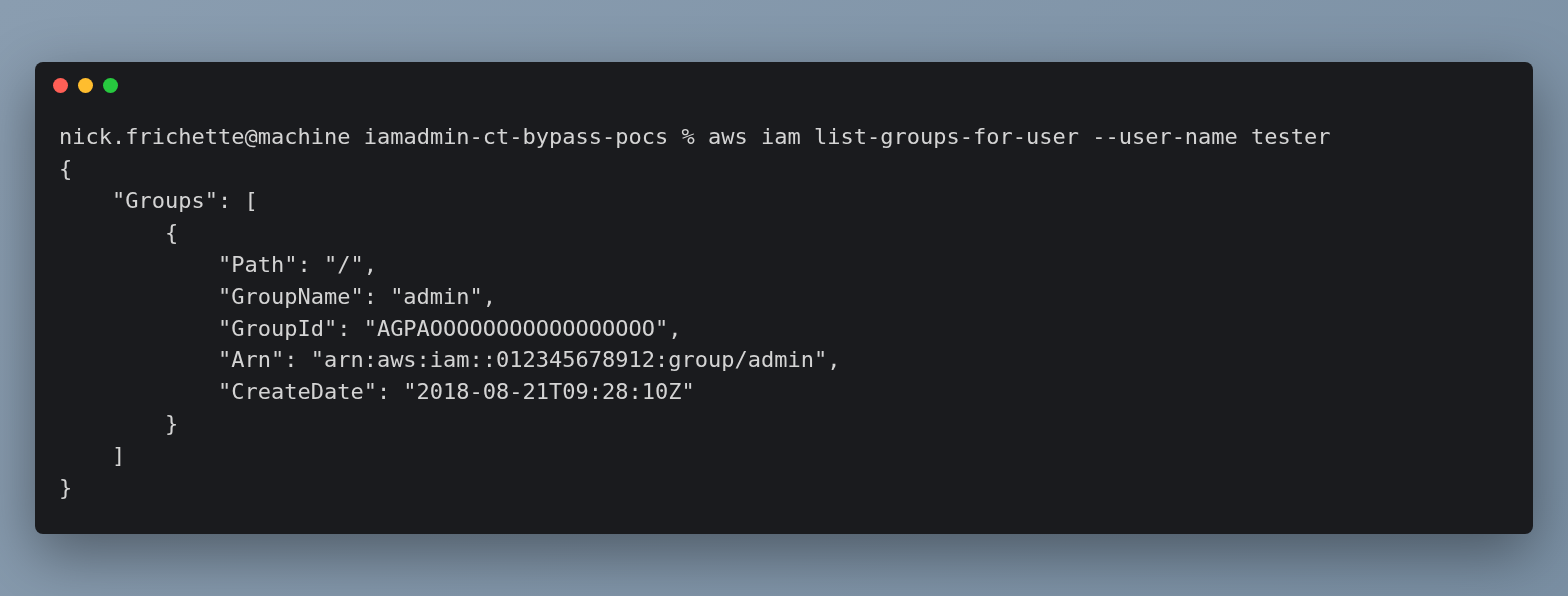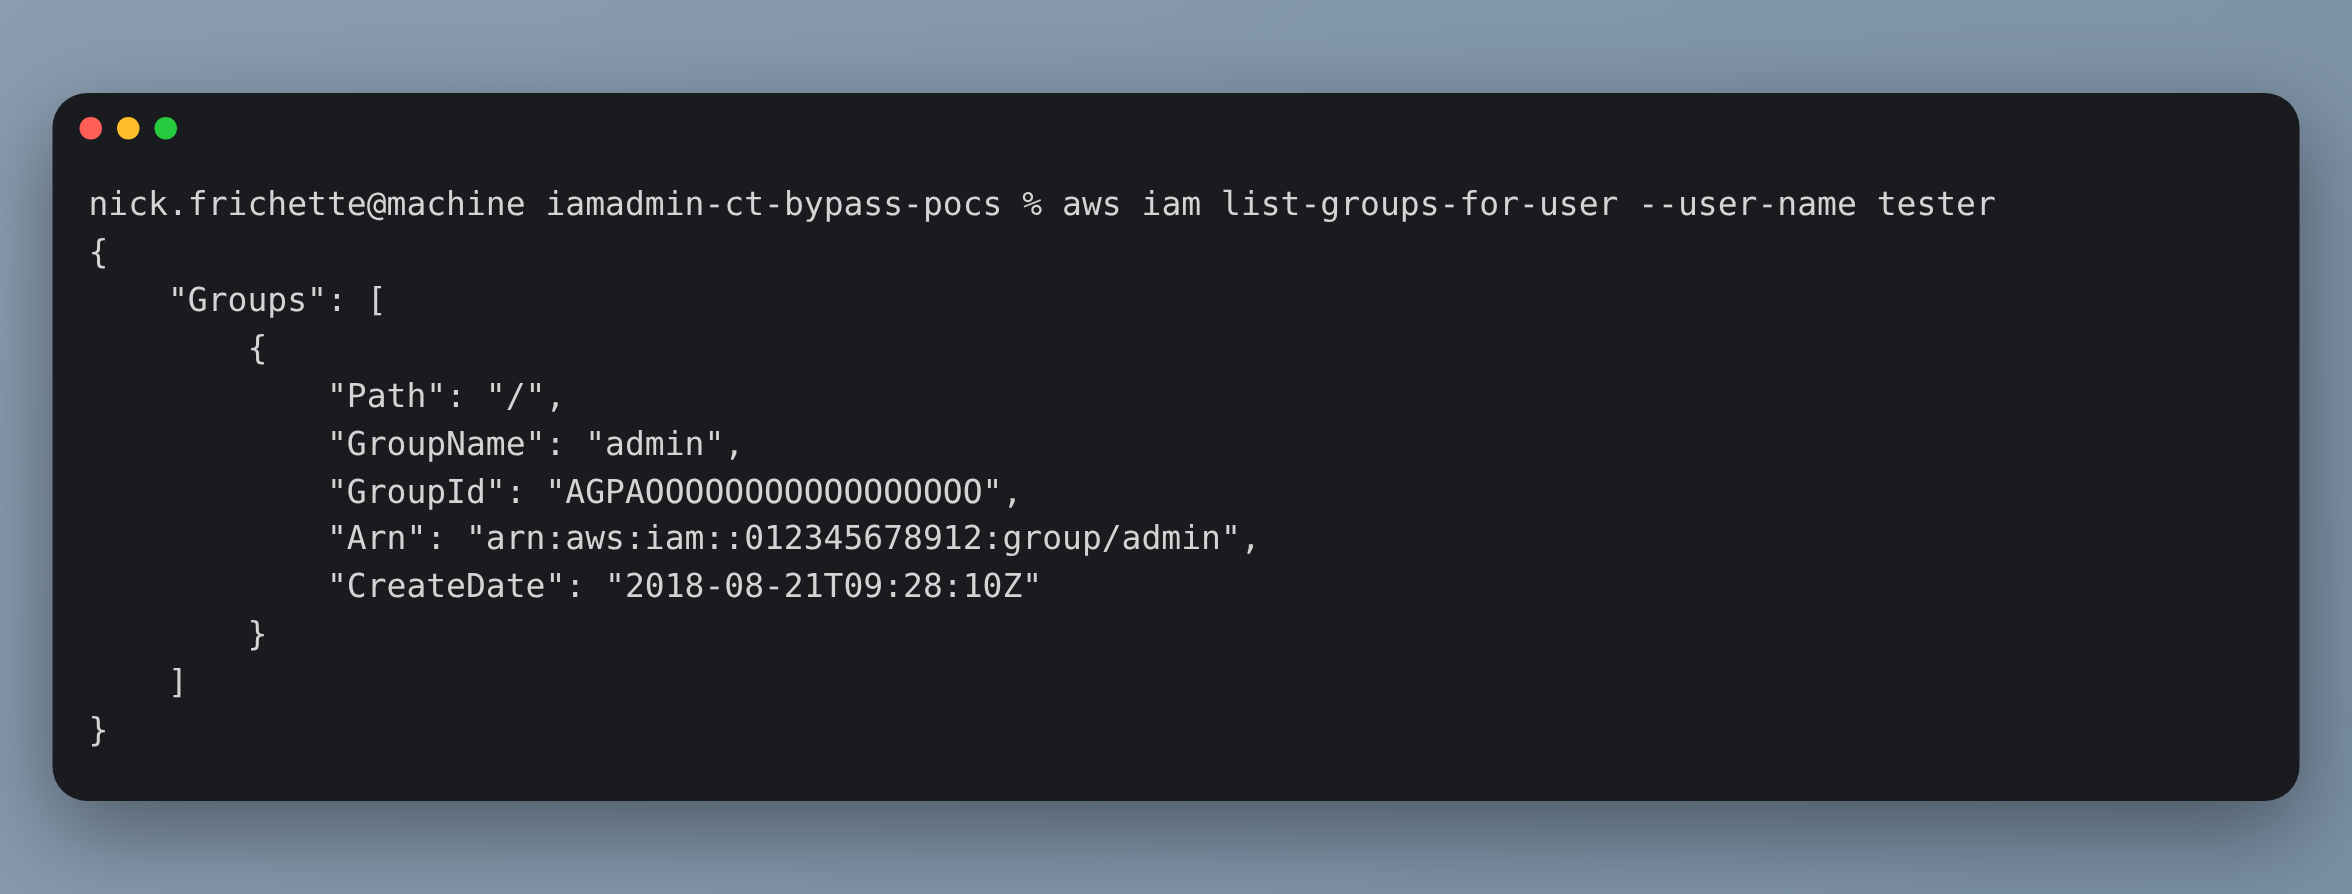--- a/index.html
+++ b/index.html
@@ -11,21 +11,21 @@
       background: linear-gradient(135deg, #8a9db0 0%, #7a8fa3 100%);
       display: flex;
       align-items: center;
       justify-content: center;
       min-height: 596px;
       width: 1568px;
       padding: 35px;
     }
     .terminal-window {
       background: #1a1b1e;
-      border-radius: 23px;
+      border-radius: 8px;
       width: 100%;
       height: 100%;
       box-shadow: 0 20px 60px rgba(0, 0, 0, 0.4);
       overflow: hidden;
       display: flex;
       flex-direction: column;
     }
     .titlebar {
       display: flex;
       align-items: center;

